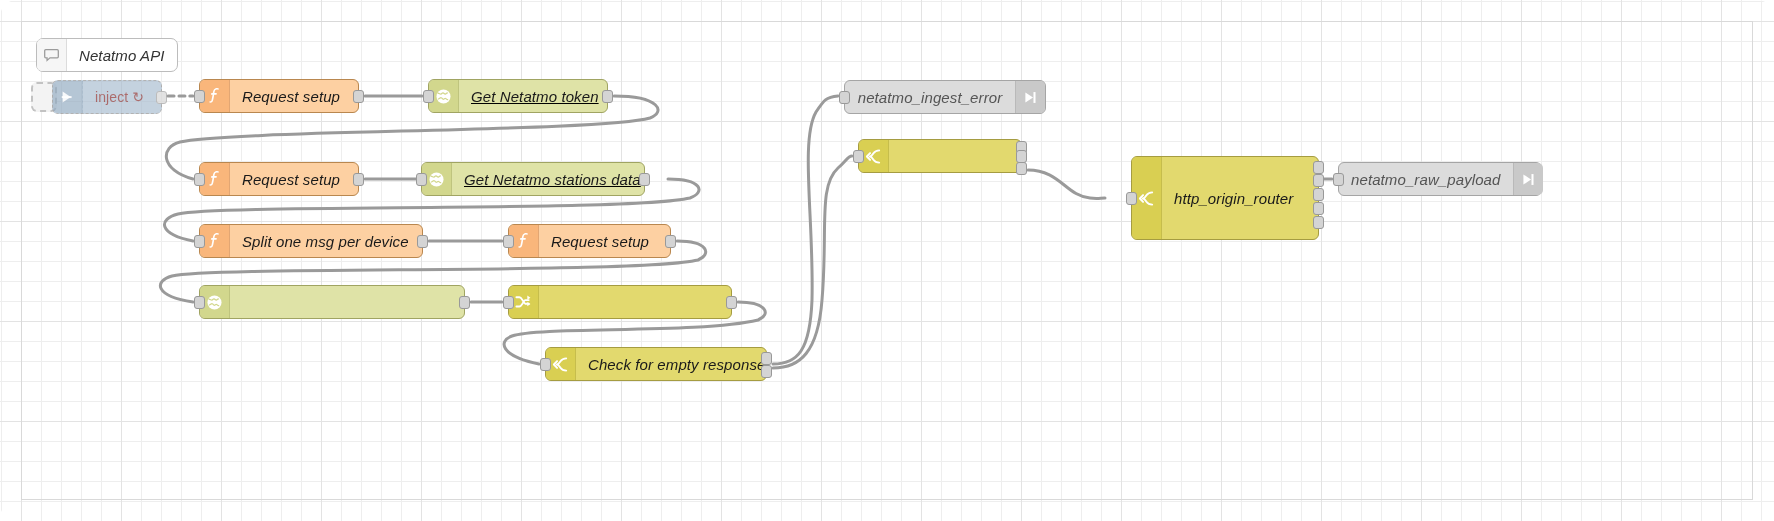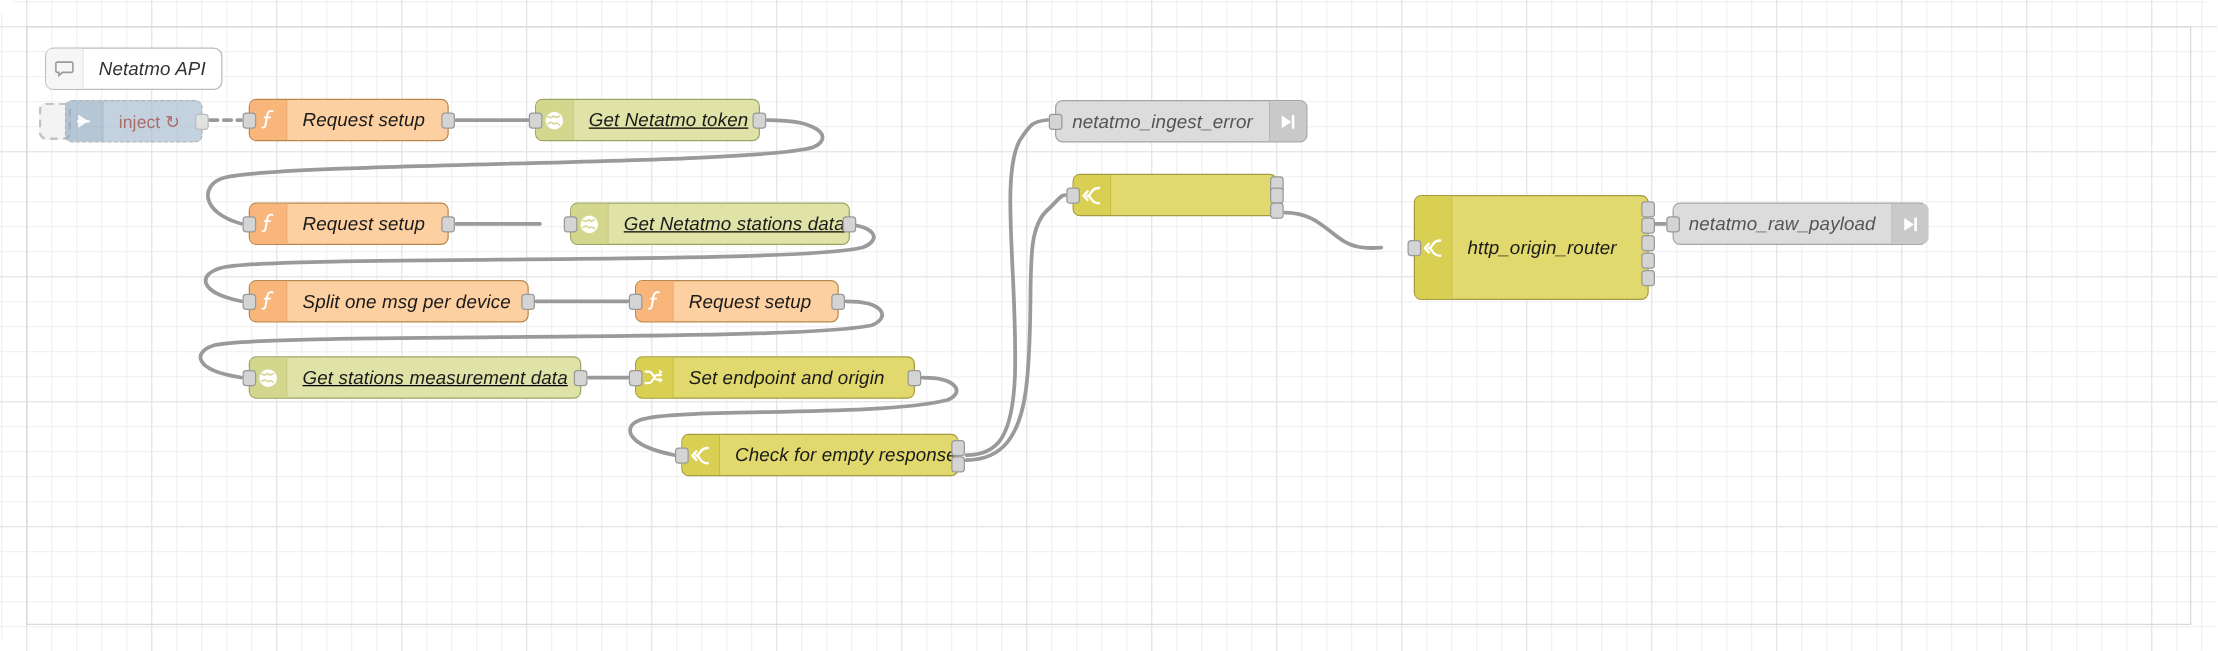--- a/index.html
+++ b/index.html
@@ -229,21 +229,21 @@
     <div class="port in" style="top:10px;"></div>
     <div class="icon-box">
       <svg class="glyph" width="16" height="18" viewBox="0 0 16 20">
         <path d="M11.5 3.2c-1-.7-2.6-.6-3.3.5-.5.8-.6 1.9-.8 3.1H10l-.3 1.7H7.1C6.6 11.4 6.2 14 5.6 15.6c-.5 1.3-1.5 2-2.6 1.9-.6 0-1.1-.3-1.4-.6l.7-1.4c.2.2.5.3.8.3.5 0 .8-.5 1-1.2.4-1.5.8-4 1.2-6.1H3.6l.3-1.7h1.6c.3-1.7.6-3 1.3-4C7.7 1.6 9 1 10.4 1.1c.9.1 1.6.4 2 .8z" fill="#ffffff"></path>
       </svg>
     </div>
     <div class="label">Request setup</div>
     <div class="port out" style="top:10px;"></div>
   </div>
 
-  <div class="node n-http" style="left:456px; top:162px; width:224px;text-align:center;">
+  <div class="node n-http" style="left:421px; top:162px; width:224px;text-align:center;">
     <div class="port in" style="top:10px;"></div>
     <div class="icon-box">
       <svg class="glyph" width="19" height="19" viewBox="0 0 20 20">
         <circle cx="10" cy="10" r="7.4" fill="#ffffff"></circle>
         <path d="M4.2 6.5c1.4.2 2.2 1.1 3.1.9.9-.2 1.1-1.3 2.2-1.2 1.1.1 1.3 1.4 2.4 1.2 1-.2 1.2-1.3 2.3-1.1M4.6 12.6c1.3-.4 1.9-1.5 3-1.3 1 .2 1 1.5 2.1 1.6 1.1.1 1.5-1.1 2.5-.8 1 .3 1.1 1.4 2.2 1.3" fill="none" stroke="#d2d78d" stroke-width="1.3" stroke-linecap="round"></path>
       </svg>
     </div>
     <div class="label">Get Netatmo stations data</div>
     <div class="port out" style="top:10px;"></div>
   </div>
@@ -271,34 +271,32 @@
   </div>
 
   <div class="node n-http" style="left:199px; top:285px; width:266px;">
     <div class="port in" style="top:10px;"></div>
     <div class="icon-box">
       <svg class="glyph" width="19" height="19" viewBox="0 0 20 20">
         <circle cx="10" cy="10" r="7.4" fill="#ffffff"></circle>
         <path d="M4.2 6.5c1.4.2 2.2 1.1 3.1.9.9-.2 1.1-1.3 2.2-1.2 1.1.1 1.3 1.4 2.4 1.2 1-.2 1.2-1.3 2.3-1.1M4.6 12.6c1.3-.4 1.9-1.5 3-1.3 1 .2 1 1.5 2.1 1.6 1.1.1 1.5-1.1 2.5-.8 1 .3 1.1 1.4 2.2 1.3" fill="none" stroke="#d2d78d" stroke-width="1.3" stroke-linecap="round"></path>
       </svg>
     </div>
-    <div class="label">Get stations measurement data</div>
     <div class="port out" style="top:10px;"></div>
   </div>
 
   <div class="node n-change" style="left:508px; top:285px; width:224px;">
     <div class="port in" style="top:10px;"></div>
     <div class="icon-box">
       <svg class="glyph" width="19" height="19" viewBox="0 0 20 20">
         <path d="M2.5 4.5h3.2c1.4 0 2.1 1.1 3 2.6 1.1 1.9 1.9 3.6 3.1 4.2h3.7M2.5 14.2h3.2c1.4 0 2.1-1.1 3-2.6 1.1-1.9 1.9-3.6 3.1-4.2h3.7" fill="none" stroke="#ffffff" stroke-width="1.9" stroke-linecap="round"></path>
         <path d="M14 2.7l3.3 2.2-3.3 2.2z" fill="#ffffff"></path>
         <path d="M14 9.5l3.3 2.2-3.3 2.2z" fill="#ffffff"></path>
       </svg>
     </div>
-    <div class="label">Set endpoint and origin</div>
     <div class="port out" style="top:10px;"></div>
   </div>
 
   <div class="node n-switch" style="left:545px; top:347px; width:222px;">
     <div class="port in" style="top:10px;"></div>
     <div class="icon-box">
       <svg class="glyph" width="19" height="19" viewBox="0 0 20 20">
         <path d="M16 3.6c-3.3 0-5 1.4-6.3 3.3-.9 1.4-1.7 3.1-3.6 3.1M16 16.4c-3.3 0-5-1.4-6.3-3.3-.9-1.4-1.7-3.1-3.6-3.1" fill="none" stroke="#ffffff" stroke-width="2" stroke-linecap="round"></path>
         <path d="M6.4 6.4 L3 10 L6.4 13.6" fill="none" stroke="#ffffff" stroke-width="2" stroke-linecap="round" stroke-linejoin="round"></path>
       </svg>

